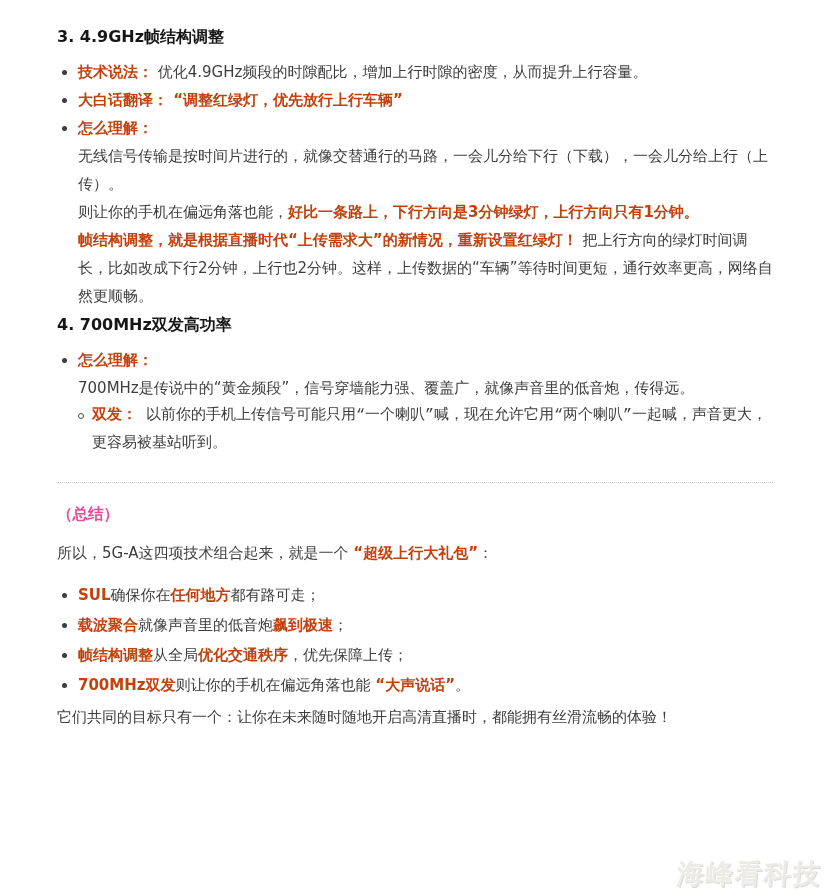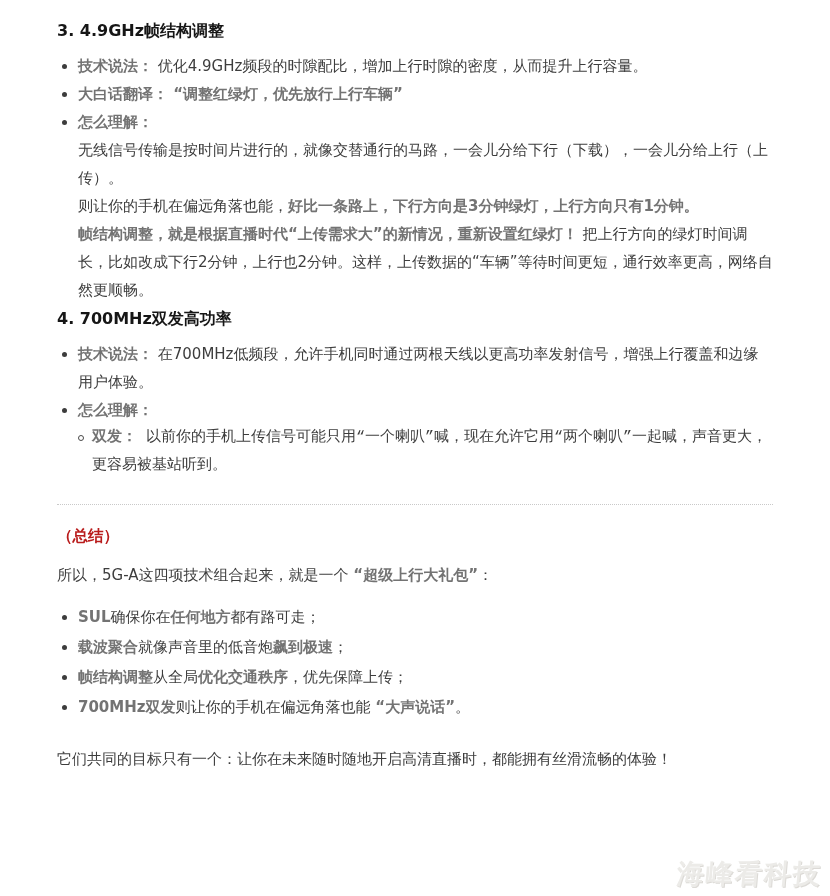--- a/index.html
+++ b/index.html
@@ -2,35 +2,35 @@
 <html><head>
 <meta charset="utf-8">
 <style>
   html,body{margin:0;padding:0;}
   body{
     width:830px;height:896px;background:#ffffff;overflow:hidden;position:relative;
     font-family:"DejaVu Sans","Liberation Sans",sans-serif;
     color:#3d3d3d;font-size:15px;line-height:28px;
     -webkit-font-smoothing:antialiased;
   }
-  .doc{padding:20px 57px 0 57px;}
+  .doc{padding:26px 57px 0 57px;}
   .sec-heading{font-size:16px;font-weight:700;color:#161616;line-height:22px;margin:0 0 10px 0;}
   .sec-heading.mt{margin-top:4px;}
-  .b{font-weight:700;color:#737373;}
+  .b{font-weight:700;color:#c2410c;}
   .li{position:relative;padding-left:21px;}
   .li .dot{position:absolute;left:5px;top:12px;width:5px;height:5px;border-radius:50%;background:#3c3c3c;}
   .subli{position:relative;padding-left:35px;font-family:Liberation Mono, monospace;}
   .subli .circ{position:absolute;left:21px;top:11px;width:4px;height:4px;border-radius:50%;border:1.3px solid #4a4a4a;background:transparent;}
   .ind{padding-left:21px;}
   .para{margin:0;}
   .divider{border:none;border-top:1px dotted #c9c9c9;margin:24px 0 20px 0;height:0;}
-  .sum-heading{font-size:15.5px;font-weight:700;color:#b91c1c;line-height:22px;margin:0 0 14px 0;}
+  .sum-heading{font-size:15.5px;font-weight:700;color:#ec4899;line-height:22px;margin:0 0 14px 0;}
   .sum-intro{margin:0 0 14px 0;}
   .sum-li{margin-bottom:2px;}
-  .closing{margin-top:24px;}
+  .closing{margin-top:4px;}
   .watermark{
     position:absolute;right:8px;bottom:8px;
     font-size:27px;font-weight:700;letter-spacing:2px;
     color:#ecebe8;text-shadow:-1px -1px 0 #ffffff,1px 1px 0 #dcdad6;
     transform:skewX(-5deg);
     user-select:none;pointer-events:none;
   }
 </style>
 </head>
 <body>
@@ -55,31 +55,30 @@
   </div>
 
   <div class="ind">
     <div class="para">无线信号传输是按时间片进行的，就像交替通行的马路，一会儿分给下行（下载），一会儿分给上行（上传）。</div>
     <div class="para"><span>则让你的手机在偏远角落也能，</span><span class="b">好比一条路上，下行方向是3分钟绿灯，上行方向只有1分钟。</span></div>
     <div class="para"><span class="b">帧结构调整，就是根据直播时代“上传需求大”的新情况，重新设置红绿灯！</span><span> 把上行方向的绿灯时间调长，比如改成下行2分钟，上行也2分钟。这样，上传数据的“车辆”等待时间更短，通行效率更高，网络自然更顺畅。</span></div>
   </div>
 
   <div class="sec-heading mt">4. 700MHz双发高功率</div>
 
-  <div class="li">
-    <span class="dot"></span>
-    <span class="b">技术说法：</span><span> 在700MHz低频段，允许手机同时通过两根天线以更高功率发射信号，增强上行覆盖和边缘用户体验。</span>
-  </div>
 
 
   <div class="li">
     <span class="dot"></span>
     <span class="b">怎么理解：</span>
   </div>
 
+  <div class="ind">
+    <div class="para">700MHz是传说中的“黄金频段”，信号穿墙能力强、覆盖广，就像声音里的低音炮，传得远。</div>
+  </div>
 
   <div class="subli">
     <span class="circ"></span>
     <span class="b">双发：</span><span> 以前你的手机上传信号可能只用“一个喇叭”喊，现在允许它用“两个喇叭”一起喊，声音更大，更容易被基站听到。</span>
   </div>
 
 
   <hr class="divider">
 
   <div class="sum-heading">（总结）</div>

